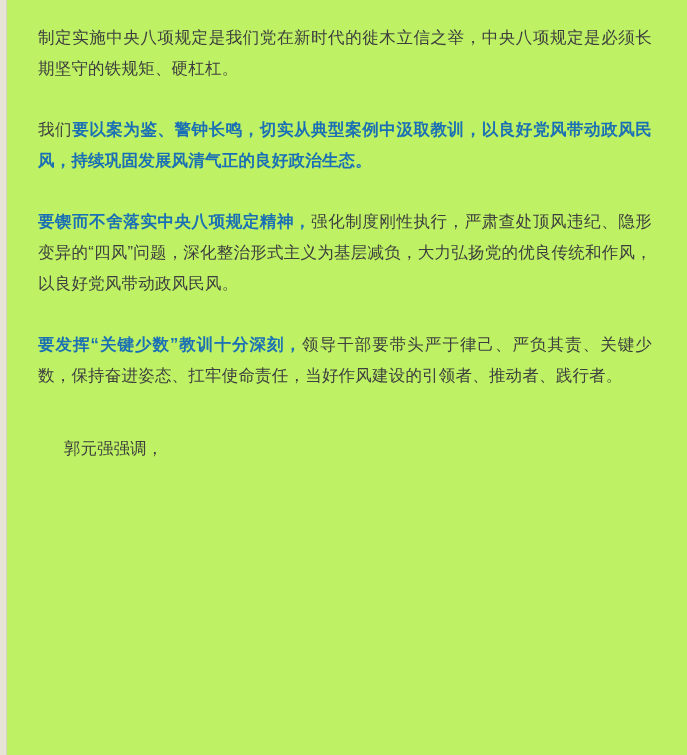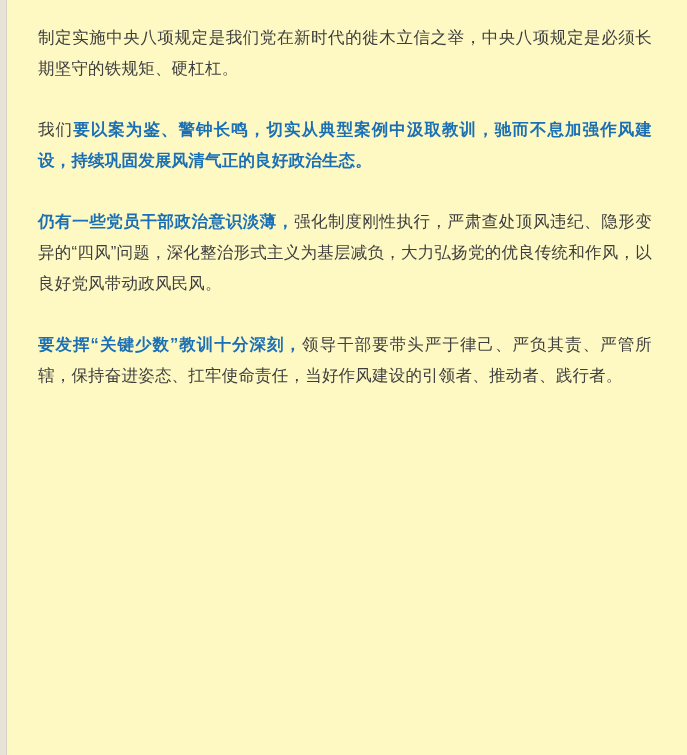--- a/index.html
+++ b/index.html
@@ -10,21 +10,21 @@
   body {
     width: 687px;
     height: 755px;
     font-family: "Liberation Sans", sans-serif;
     overflow: hidden;
   }
   .page {
     position: relative;
     width: 687px;
     height: 755px;
-    background: #fef9c3;
+    background: #bef264;
     box-sizing: border-box;
   }
   .left-rule {
     position: absolute;
     left: 0;
     top: 0;
     width: 6px;
     height: 755px;
     background: #e8e3d7;
   }
@@ -72,26 +72,27 @@
   <div class="left-rule"></div>
   <div class="left-rule-inner"></div>
 
   <div class="content">
     <p class="para">
       <span>制定实施中央八项规定是我们党在新时代的徙木立信之举，中央八项规定是必须长期坚守的铁规矩、硬杠杠。</span>
     </p>
 
 
     <p class="para">
-      <span>我们</span><span class="hl">要以案为鉴、警钟长鸣，切实从典型案例中汲取教训，驰而不息加强作风建设，持续巩固发展风清气正的良好政治生态。</span>
+      <span>我们</span><span class="hl">要以案为鉴、警钟长鸣，切实从典型案例中汲取教训，以良好党风带动政风民风，持续巩固发展风清气正的良好政治生态。</span>
     </p>
 
     <p class="para">
-      <span class="hl">仍有一些党员干部政治意识淡薄，</span><span>强化制度刚性执行，严肃查处顶风违纪、隐形变异的“四风”问题，深化整治形式主义为基层减负，大力弘扬党的优良传统和作风，以良好党风带动政风民风。</span>
+      <span class="hl">要锲而不舍落实中央八项规定精神，</span><span>强化制度刚性执行，严肃查处顶风违纪、隐形变异的“四风”问题，深化整治形式主义为基层减负，大力弘扬党的优良传统和作风，以良好党风带动政风民风。</span>
     </p>
 
 
     <p class="para">
-      <span class="hl">要发挥“关键少数”教训十分深刻，</span><span>领导干部要带头严于律己、严负其责、严管所辖，保持奋进姿态、扛牢使命责任，当好作风建设的引领者、推动者、践行者。</span>
+      <span class="hl">要发挥“关键少数”教训十分深刻，</span><span>领导干部要带头严于律己、严负其责、关键少数，保持奋进姿态、扛牢使命责任，当好作风建设的引领者、推动者、践行者。</span>
     </p>
 
+    <p class="tail">郭元强强调，</p>
   </div>
 </div>
 
 </body></html>

